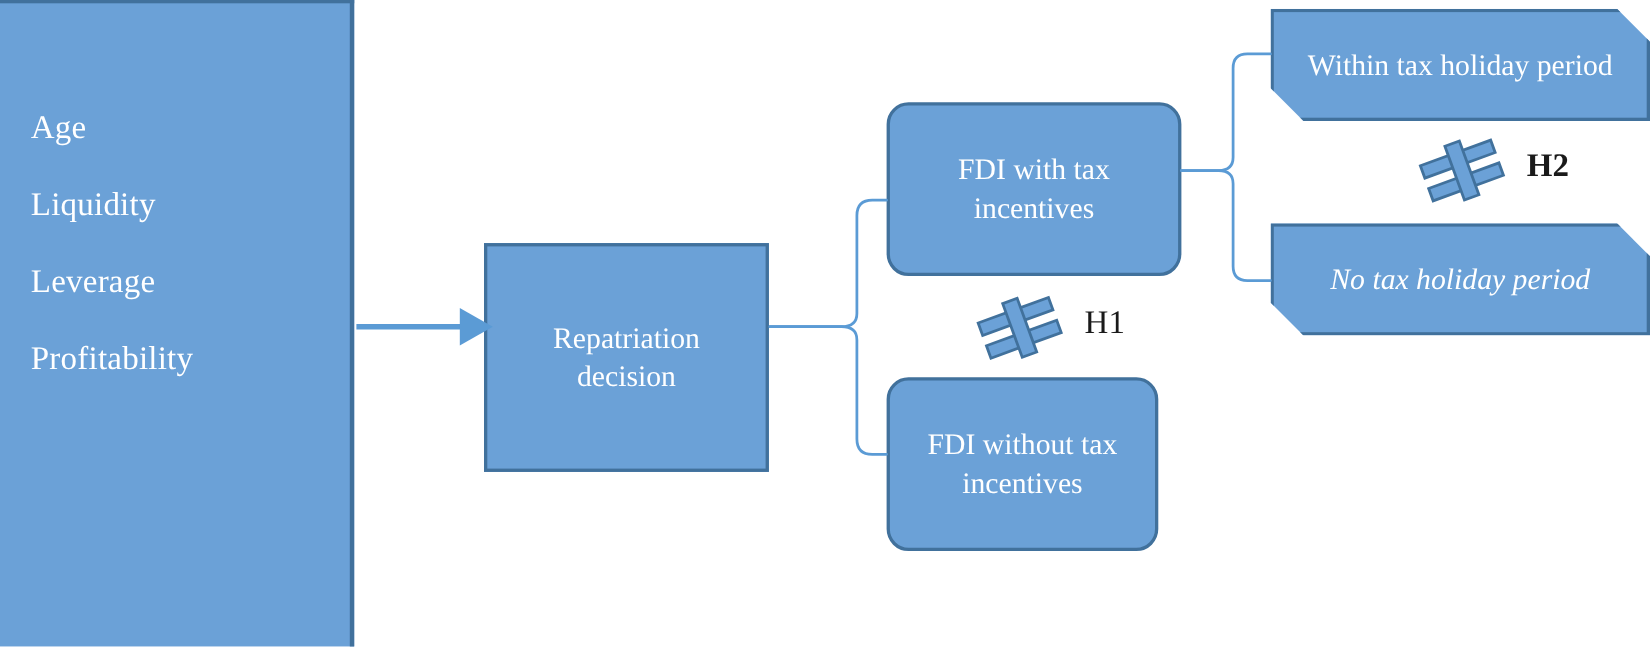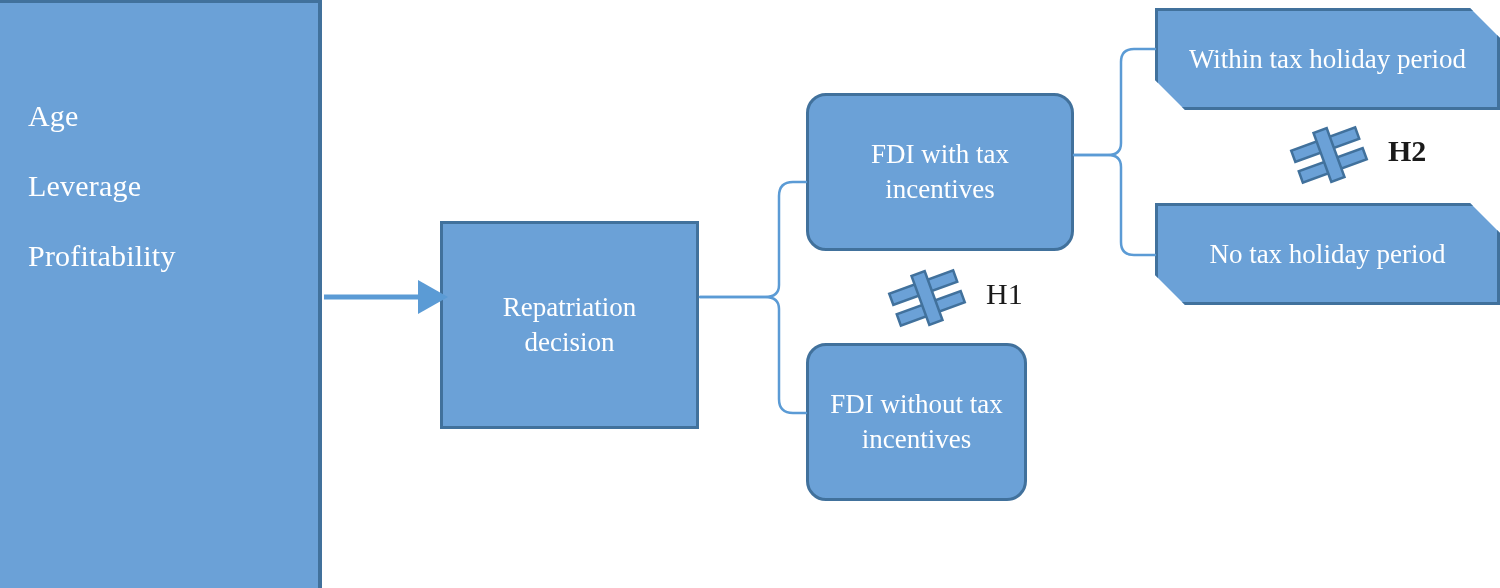--- a/index.html
+++ b/index.html
@@ -73,21 +73,21 @@
     left: 806px;
     top: 93px;
     width: 268px;
     height: 158px;
     border-radius: 20px;
   }
 
   .node-fdi-without {
     left: 806px;
     top: 343px;
-    width: 221px;
+    width: 247px;
     height: 158px;
     border-radius: 20px;
   }
 
   
   .node-snip {
     border: none;
     background: transparent;
     padding: 0;
   }
@@ -111,20 +111,21 @@
     left: 1155px;
     top: 8px;
     width: 345px;
     height: 102px;
   }
   .node-noholiday {
     left: 1155px;
     top: 203px;
     width: 345px;
     height: 102px;
+    font-style: italic;
   }
 
   
   #overlay {
     position: absolute;
     left: 0;
     top: 0;
     width: 1500px;
     height: 588px;
     pointer-events: none;
@@ -142,20 +143,21 @@
   .hyp-h2 { left: 1388px; top: 136px; font-weight: bold; }
 </style>
 </head>
 <body>
 
 <div id="canvas">
 
   <div class="determinants-panel">
     <div class="determinants-list">
       <div class="determinant-item">Age</div>
+      <div class="determinant-item">Liquidity</div>
       <div class="determinant-item">Leverage</div>
       <div class="determinant-item">Profitability</div>
     </div>
   </div>
 
   <div class="node node-repatriation">
     <span>Repatriation decision</span>
   </div>
 
   <div class="node node-fdi-with">

